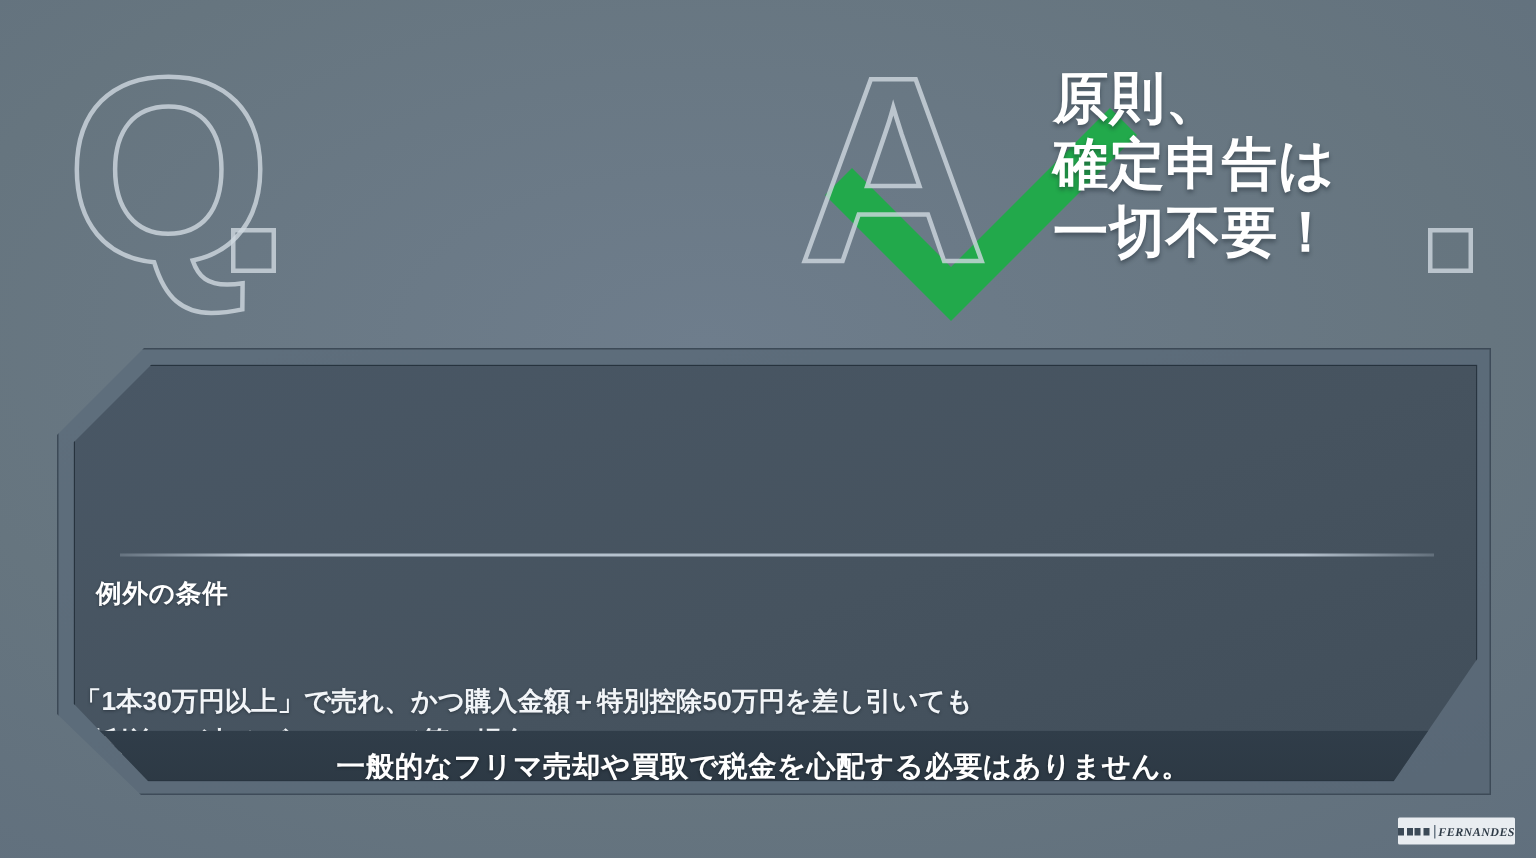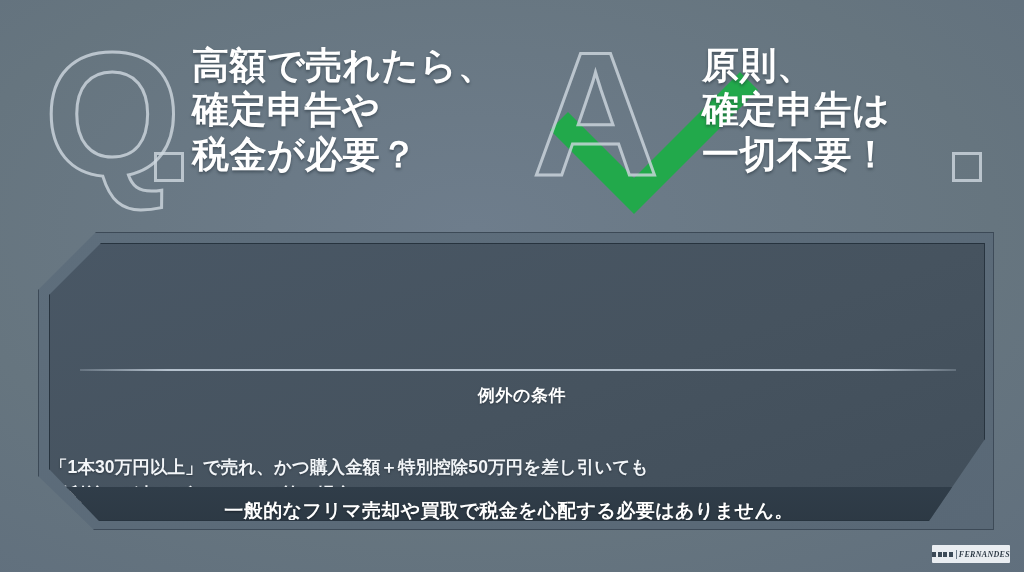--- a/index.html
+++ b/index.html
@@ -120,22 +120,21 @@
 
   .divider {
     position:absolute;
     left:30px; top:125px;
     width:876px; height:2px;
     background:linear-gradient(90deg,rgba(190,202,214,.25),rgba(200,212,224,.85) 10%,rgba(200,212,224,.85) 90%,rgba(190,202,214,.25));
   }
 
   .exception-label {
     position:absolute;
-    left:4px; top:140px; width:936px;
-    text-align:center;
+    left:14px; top:140px; width:936px;
     color:#ffffff;
     font-weight:700;
     font-size:17px;
     letter-spacing:0.6px;
     text-shadow:0 1px 2px rgba(20,28,36,.5);
   }
   .exception-body {
     position:absolute;
     left:0; top:170px; width:936px;
     color:#f2f5f8;
@@ -189,23 +188,20 @@
 </head>
 <body>
 
 <div id="stage">
 
   <div class="qa-row">
 
     <div class="qa-block q">
       <div class="bigletter">Q</div>
       <div class="dot-square"></div>
-      <div class="qa-text">高額で売れたら、
-確定申告や
-税金が必要？</div>
     </div>
 
     <div class="qa-block a">
       <svg class="check" viewBox="0 0 220 180" aria-hidden="true">
         <path d="M8 96 L26 78 L92 144 L198 38 L216 56 L92 180 Z" fill="#22a94b"></path>
       </svg>
       <div class="bigletter">A</div>
       <div class="dot-square"></div>
       <div class="qa-text">原則、
 確定申告は

